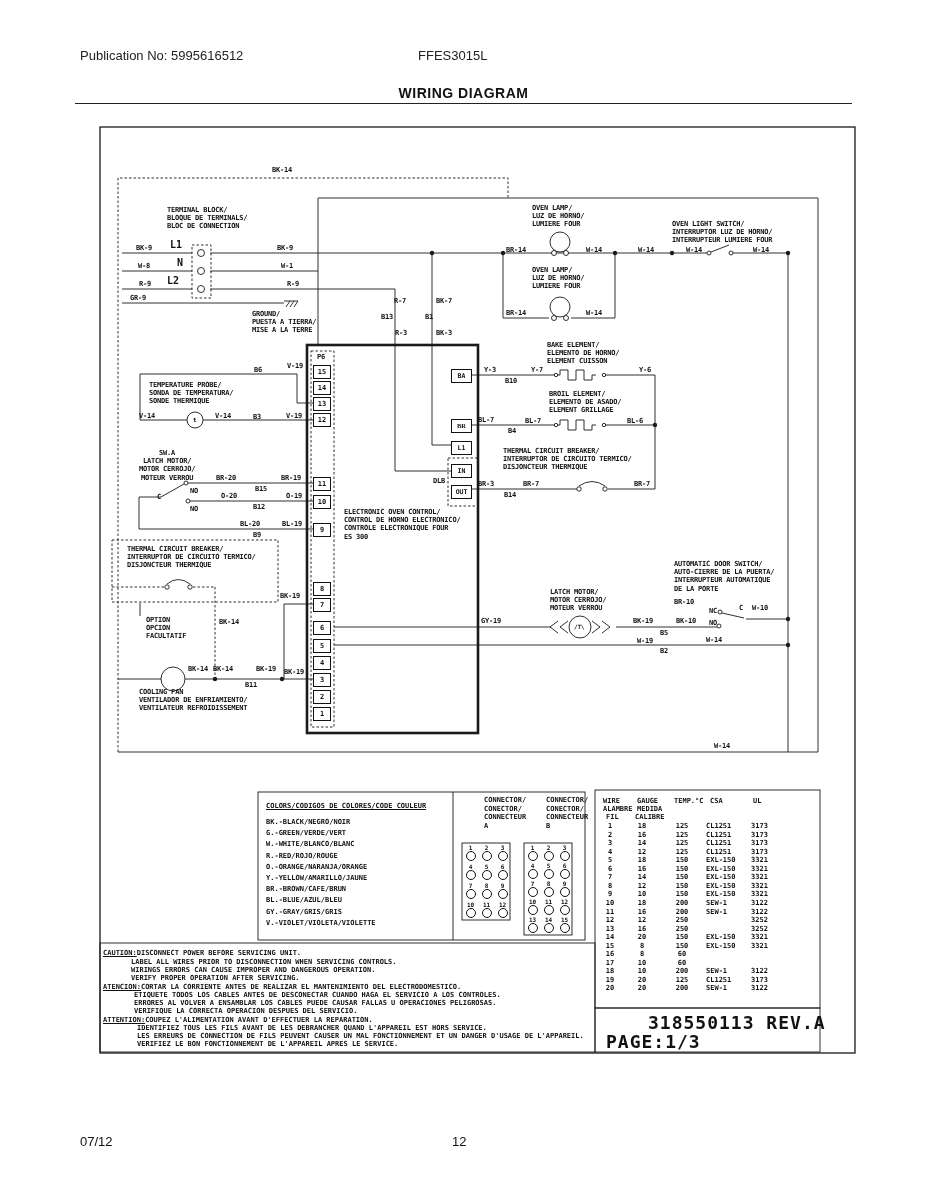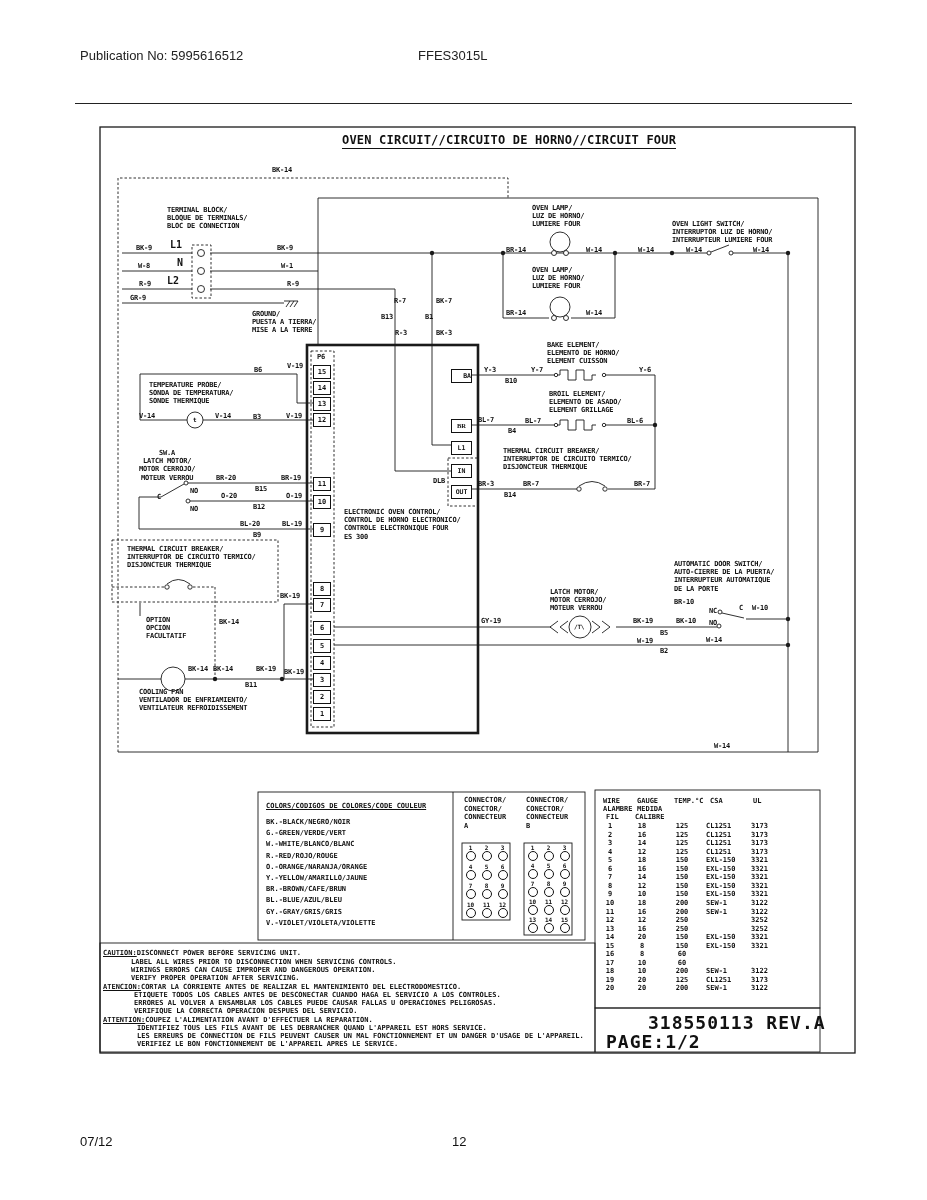--- a/index.html
+++ b/index.html
@@ -16,38 +16,39 @@
   .lbl{position:absolute;font:bold 7px/8.2px "DejaVu Sans Mono",monospace;white-space:pre;
        letter-spacing:-.2px;color:#111;}
   .lbl.lg{font-size:10px;line-height:10px;letter-spacing:0;}
   .lbl.sym{font-size:6px;line-height:6px;}
   .pin{position:absolute;left:313px;width:16px;height:12px;border:1px solid #111;background:#fff;
        font:bold 7px/12px "DejaVu Sans Mono",monospace;text-align:center;}
   .port{position:absolute;left:451px;width:19px;height:12px;border:1px solid #111;background:#fff;
        font:bold 6.5px/12px "DejaVu Sans Mono",monospace;text-align:center;}
   .clr-head{position:absolute;left:266px;top:802px;font:bold 7px "DejaVu Sans Mono",monospace;text-decoration:underline;white-space:pre;}
   .clr-item{position:absolute;left:266px;font:bold 7px "DejaVu Sans Mono",monospace;white-space:pre;}
-  .conn-title{position:absolute;font:bold 7px/8.5px "DejaVu Sans Mono",monospace;white-space:pre;}
+  .conn-title{position:absolute;font:bold 7px/8.5px "DejaVu Sans Mono",monospace;white-space:pre;margin-left:20px;}
   .cnum{position:absolute;width:9px;font:bold 6px/7px "DejaVu Sans Mono",monospace;text-align:center;}
   .ccir{position:absolute;width:8px;height:8px;border:1px solid #111;border-radius:50%;background:#fff;}
   .wt{position:absolute;font:bold 7px/8px "DejaVu Sans Mono",monospace;white-space:pre;}
   .cau{position:absolute;font:bold 7px/8.5px "DejaVu Sans Mono",monospace;white-space:pre;}
   .u{text-decoration:underline;}
   .docnum{position:absolute;left:648px;top:1012px;font:bold 18px "DejaVu Sans Mono",monospace;letter-spacing:1px;}
   .docpage{position:absolute;left:606px;top:1031px;font:bold 18px "DejaVu Sans Mono",monospace;letter-spacing:1px;}
   .fdate{left:80px;top:1134px;font:13px "Liberation Sans",sans-serif;}
   .fpage{left:452px;top:1134px;font:13px "Liberation Sans",sans-serif;}
 </style>
 </head>
 <body>
 
 <div class="page">
 
   <div class="abs hpub">Publication No: 5995616512</div>
   <div class="abs hmodel">FFES3015L</div>
+  <div class="abs htitle">WIRING DIAGRAM</div>
   <div class="abs hrule"></div>
 
   <svg class="wires" width="927" height="1200" viewBox="0 0 927 1200">
     <g stroke="#1a1a1a" fill="none" stroke-width="0.9">
 
       <rect x="100" y="127" width="755" height="926" stroke-width="1.3"></rect>
 
       <g stroke-dasharray="2.5,2">
         <path d="M118,752V178H508V198 M112,587H164 M193,587H215 M215,587V679"></path>
         <rect x="112" y="540" width="166" height="62"></rect>
@@ -133,21 +134,20 @@
       <rect x="258" y="792" width="327" height="148"></rect>
       <path d="M453,792V940"></path>
       <rect x="462" y="843" width="48" height="77"></rect>
       <rect x="524" y="843" width="48" height="92"></rect>
       <rect x="595" y="790" width="225" height="218"></rect>
       <rect x="595" y="1008" width="225" height="44"></rect>
       <rect x="100" y="943" width="495" height="109"></rect>
     </g>
   </svg>
 
-  <div class="abs dg-title">OVEN CIRCUIT//CIRCUITO DE HORNO//CIRCUIT FOUR</div>
 
   <div id="labels">
       <div class="lbl" style="left: 272px; top: 166px;">BK-14</div>
       <div class="lbl" style="left: 167px; top: 206px;">TERMINAL BLOCK/
 BLOQUE DE TERMINALS/
 BLOC DE CONNECTION</div>
       <div class="lbl" style="left: 136px; top: 244px;">BK-9</div>
       <div class="lbl lg" style="left: 170px; top: 240px;">L1</div>
       <div class="lbl lg" style="left: 177px; top: 258px;">N</div>
       <div class="lbl lg" style="left: 167px; top: 276px;">L2</div>
@@ -284,21 +284,21 @@
       <div class="pin" style="top: 582px;">8</div>
       <div class="pin" style="top: 598px;">7</div>
       <div class="pin" style="top: 621px;">6</div>
       <div class="pin" style="top: 639px;">5</div>
       <div class="pin" style="top: 656px;">4</div>
       <div class="pin" style="top: 673px;">3</div>
       <div class="pin" style="top: 690px;">2</div>
       <div class="pin" style="top: 707px;">1</div>
     </div>
   <div id="ports">
-      <div class="port" style="top: 369px; text-align: right;">BA</div>
+      <div class="port" style="top: 369px;">BA</div>
       <div class="port" style="top: 419px; font-family: Liberation Serif, serif;">BR</div>
       <div class="port" style="top: 441px;">L1</div>
       <div class="port" style="top: 464px;">IN</div>
       <div class="port" style="top: 485px;">OUT</div>
     </div>
 
   <div class="clr-head">COLORS/CODIGOS DE COLORES/CODE COULEUR</div>
   <div id="color-items">
       <div class="clr-item" style="top: 818px;">BK.-BLACK/NEGRO/NOIR</div>
       <div class="clr-item" style="top: 829.2px;">G.-GREEN/VERDE/VERT</div>
@@ -493,17 +493,17 @@
       <div class="cau" style="left: 134px; top: 991px;">ETIQUETE TODOS LOS CABLES ANTES DE DESCONECTAR CUANDO HAGA EL SERVICIO A LOS CONTROLES.</div>
       <div class="cau" style="left: 134px; top: 999px;">ERRORES AL VOLVER A ENSAMBLAR LOS CABLES PUEDE CAUSAR FALLAS U OPERACIONES PELIGROSAS.</div>
       <div class="cau" style="left: 134px; top: 1007px;">VERIFIQUE LA CORRECTA OPERACION DESPUES DEL SERVICIO.</div>
       <div class="cau" style="left: 103px; top: 1016px;"><span class="u">ATTENTION:</span>COUPEZ L'ALIMENTATION AVANT D'EFFECTUER LA REPARATION.</div>
       <div class="cau" style="left: 137px; top: 1024px;">IDENTIFIEZ TOUS LES FILS AVANT DE LES DEBRANCHER QUAND L'APPAREIL EST HORS SERVICE.</div>
       <div class="cau" style="left: 137px; top: 1032px;">LES ERREURS DE CONNECTION DE FILS PEUVENT CAUSER UN MAL FONCTIONNEMENT ET UN DANGER D'USAGE DE L'APPAREIL.</div>
       <div class="cau" style="left: 137px; top: 1040px;">VERIFIEZ LE BON FONCTIONNEMENT DE L'APPAREIL APRES LE SERVICE.</div>
     </div>
 
   <div class="docnum">318550113 REV.A</div>
-  <div class="docpage">PAGE:1/2</div>
+  <div class="docpage">PAGE:1/3</div>
 
   <div class="abs fdate">07/12</div>
   <div class="abs fpage">12</div>
 </div>
 
 </body></html>

